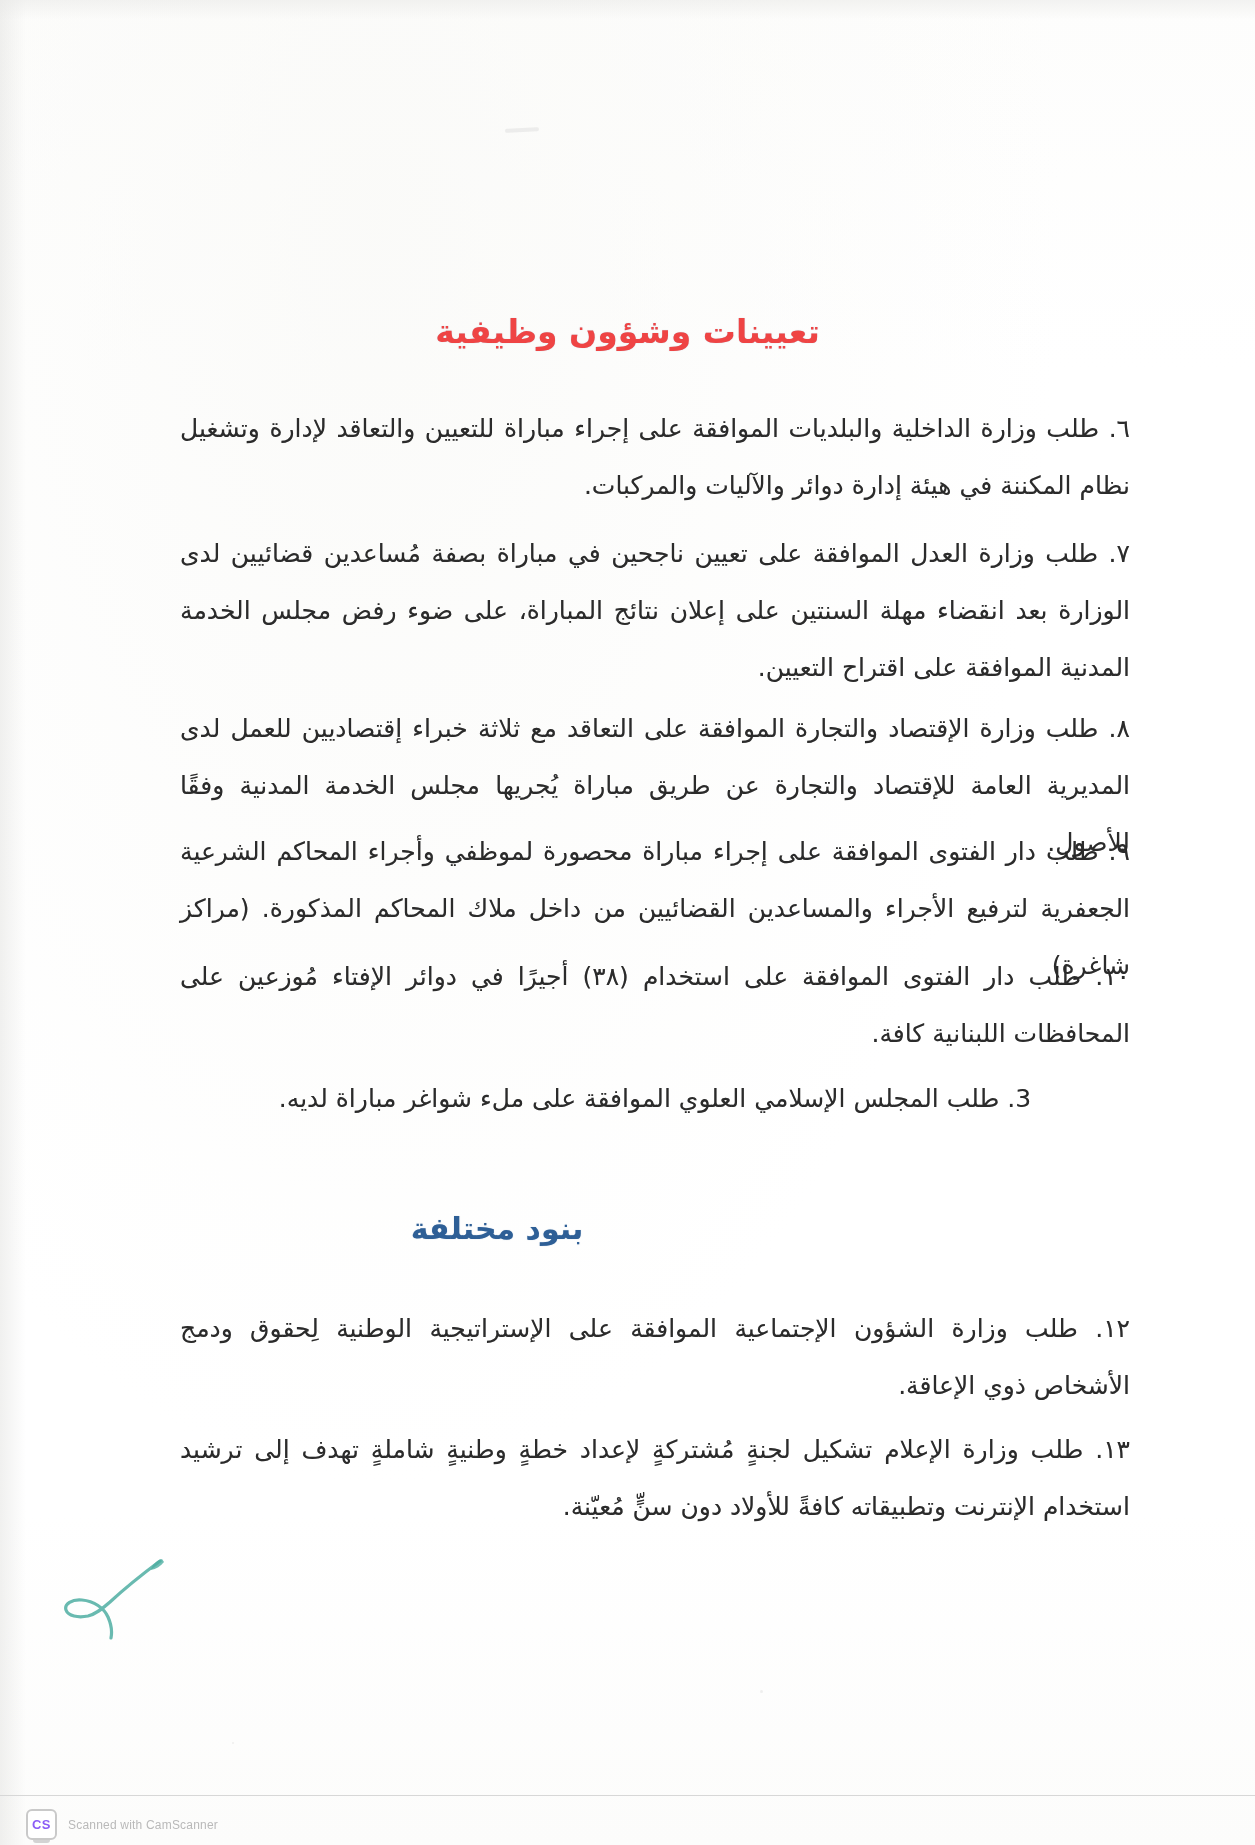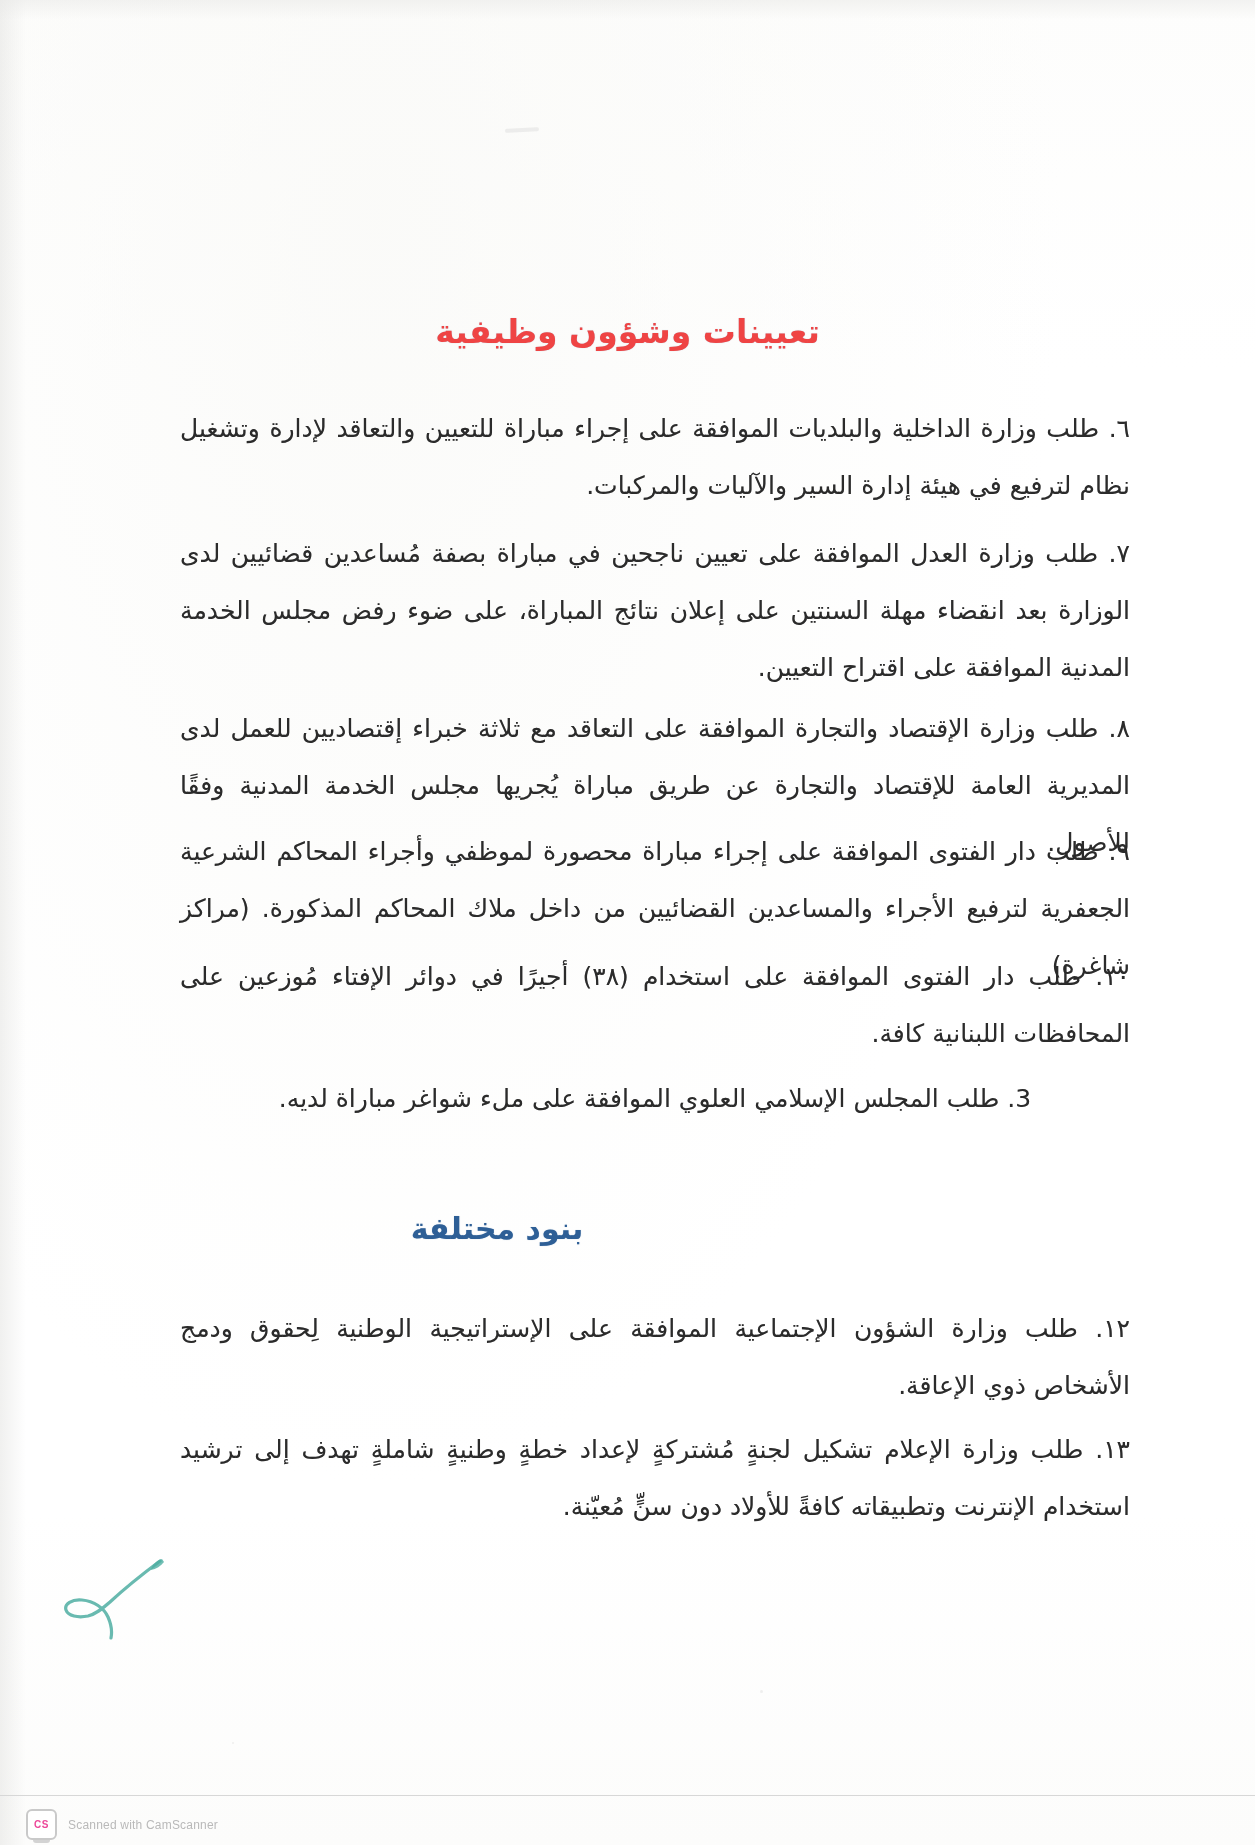--- a/index.html
+++ b/index.html
@@ -143,23 +143,23 @@
 
   .cs-badge {
     width: 27px;
     height: 27px;
     border: 2px solid #c9c9c9;
     border-radius: 6px;
     display: flex;
     align-items: center;
     justify-content: center;
     font-family: "Liberation Sans", sans-serif;
-    font-size: 10px;
+    font-size: 13px;
     font-weight: bold;
-    color: #ec4899;
+    color: #8b5cf6;
     letter-spacing: 0.5px;
     position: relative;
     background: #ffffff;
   }
   .cs-badge::after {
     content: "";
     position: absolute;
     bottom: -5px;
     left: 5px;
     right: 5px;
@@ -194,21 +194,21 @@
   <div class="speckle" style="left:505px; top:128px; width:34px; height:4px; border-radius:2px; transform:rotate(-3deg);"></div>
   <div class="speckle" style="left:760px; top:1690px; width:3px; height:3px;"></div>
   <div class="speckle" style="left:232px; top:1742px; width:2px; height:2px;"></div>
 
   <div class="content">
 
     <div class="section-heading heading-1">تعيينات وشؤون وظيفية</div>
 
     <div class="item" id="item-6">
       <span class="num">٦.</span>
-      <span>طلب وزارة  الداخلية والبلديات الموافقة على إجراء مباراة للتعيين والتعاقد لإدارة وتشغيل نظام لترفيع في هيئة إدارة السير والآليات والمركبات.</span>
+      <span>طلب وزارة  الداخلية والبلديات الموافقة على إجراء مباراة للتعيين والتعاقد لإدارة وتشغيل نظام المكننة في هيئة إدارة دوائر والآليات والمركبات.</span>
     </div>
 
     <div class="item" id="item-7">
       <span class="num">٧.</span>
       <span>طلب وزارة العدل الموافقة على تعيين ناجحين في مباراة بصفة مُساعدين قضائيين لدى الوزارة بعد انقضاء مهلة السنتين على إعلان نتائج المباراة، على ضوء رفض مجلس الخدمة المدنية الموافقة على اقتراح التعيين.</span>
     </div>
 
     <div class="item" id="item-8">
       <span class="num">٨.</span>
       <span>طلب وزارة الإقتصاد والتجارة الموافقة على التعاقد مع ثلاثة خبراء إقتصاديين للعمل لدى المديرية العامة للإقتصاد والتجارة عن طريق مباراة يُجريها مجلس الخدمة المدنية وفقًا للأصول.</span>

